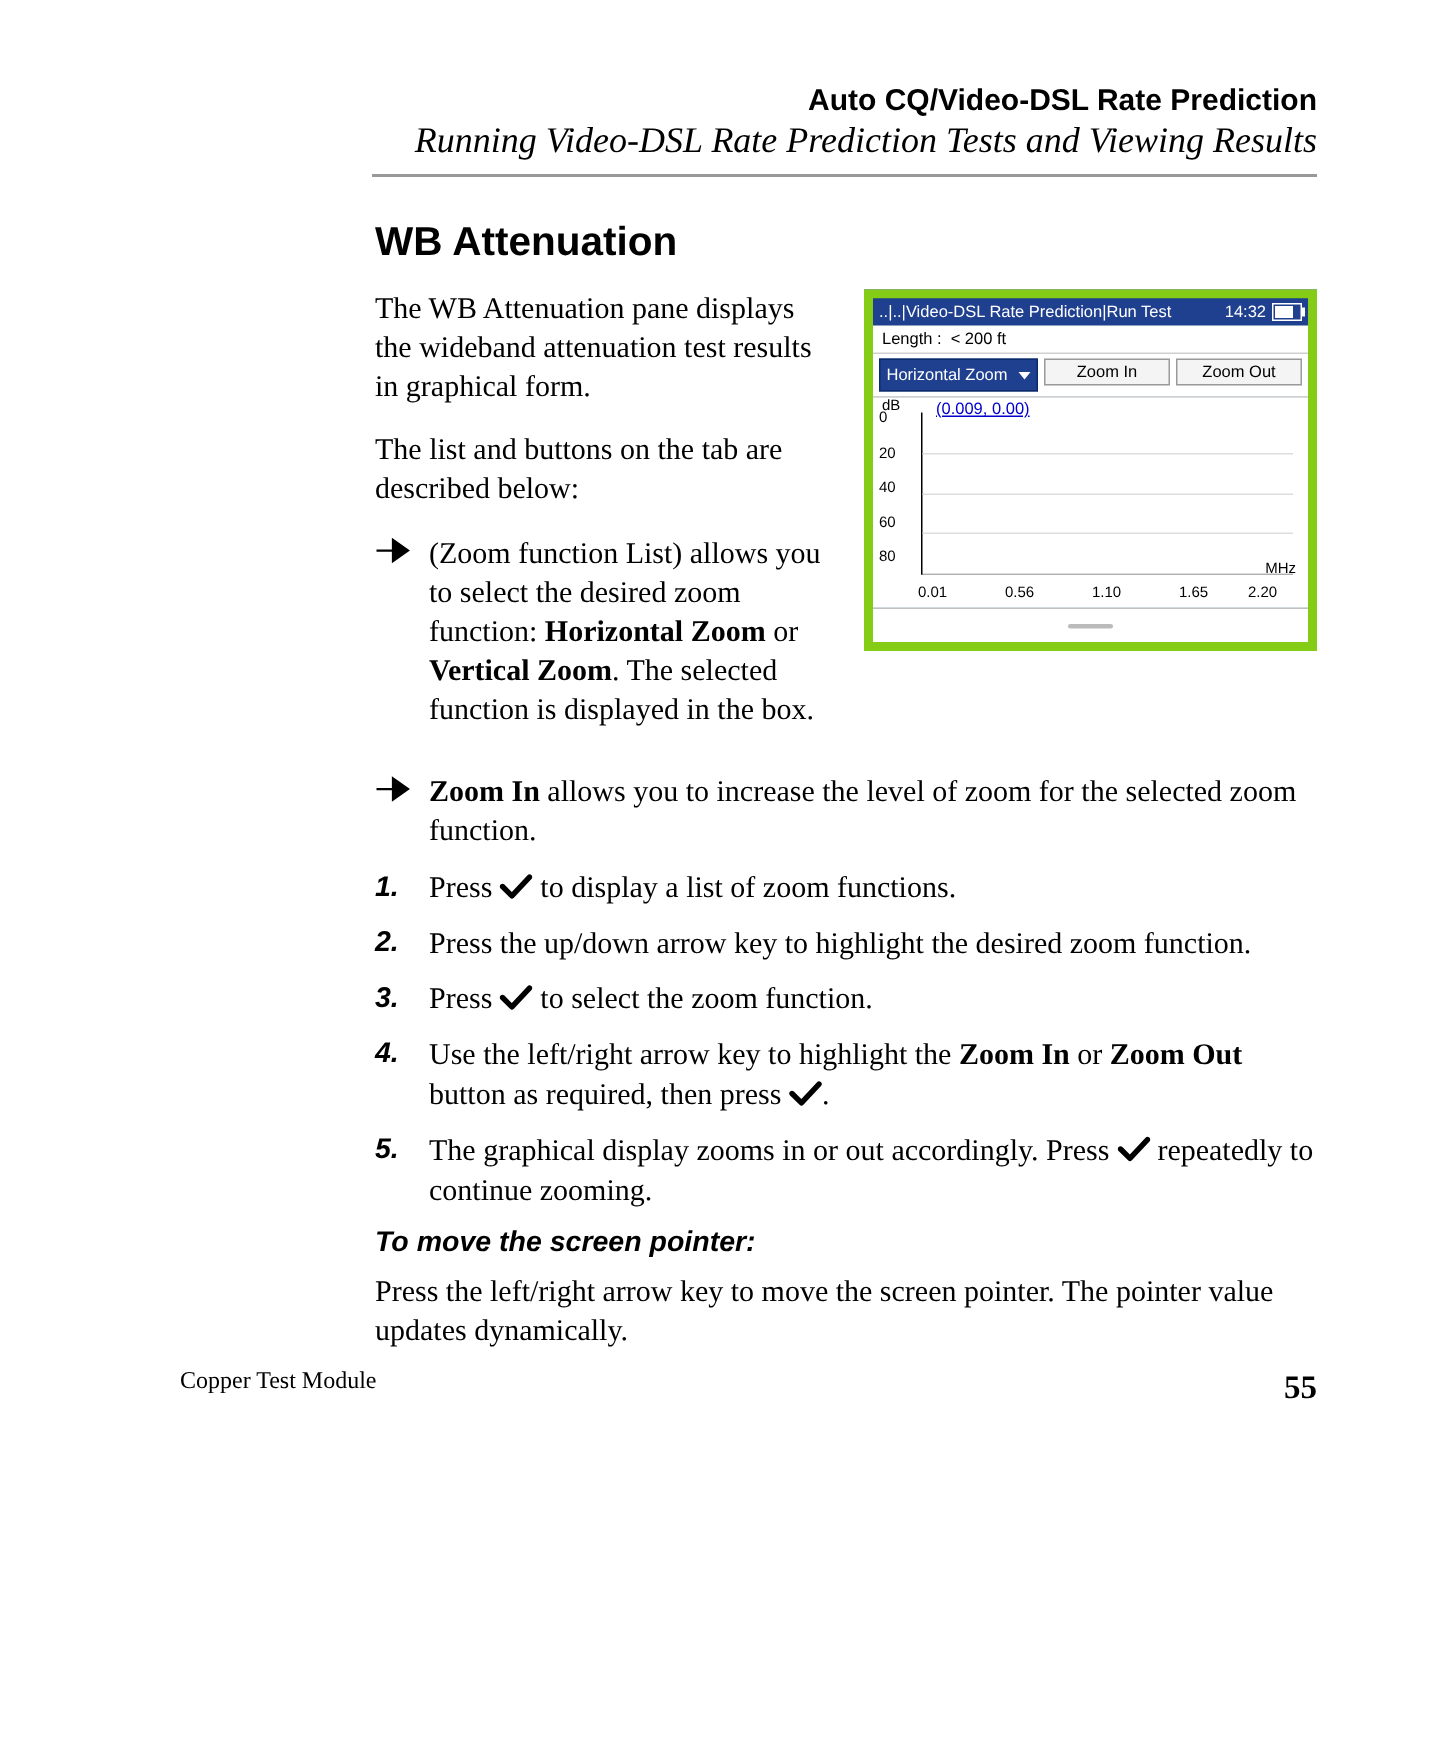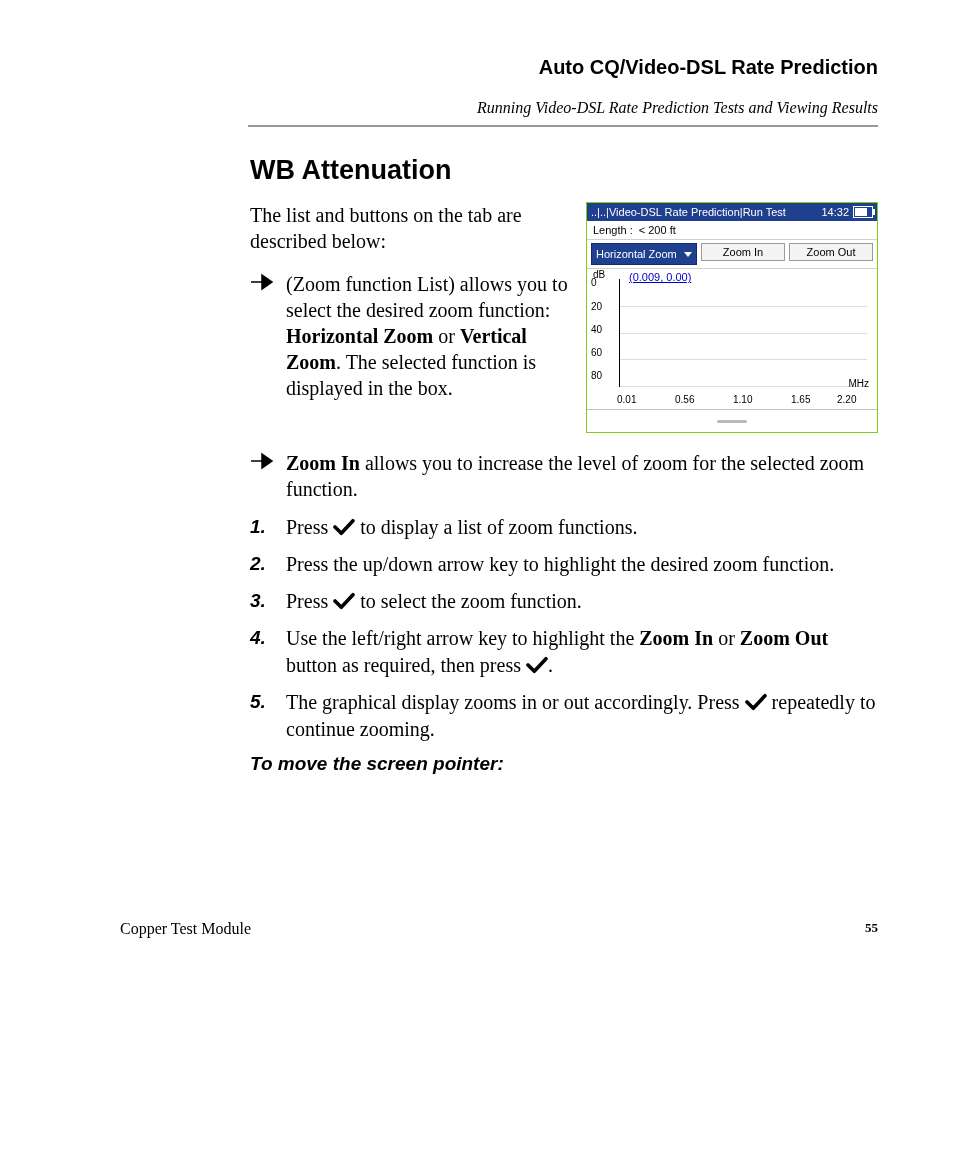--- a/index.html
+++ b/index.html
@@ -20,22 +20,22 @@
     margin-bottom: 4px;
   }
   .hdr-title {
     font-family: "Segoe UI", "Arial", sans-serif;
     font-weight: 700;
     font-size: 20px;
   }
   .hdr-sub {
     font-family: "Times New Roman", Georgia, serif;
     font-style: italic;
-    font-size: 16px;
-    margin-top: 20px;
+    font-size: 24px;
+    margin-top: 2px;
     margin-bottom: 8px;
   }
   .hdr-rule {
     border: none;
     border-top: 2px solid #999;
     margin: 0 0 28px 0;
     width: 630px;
     margin-left: auto;
   }
   .h2 {
@@ -107,21 +107,21 @@
     font-size: 19px;
   }
   .b { font-weight: 700; }
   .check-svg { width: 22px; height: 18px; display: inline-block; vertical-align: -2px; }
 
   
   .device {
     width: 290px;
     font-family: Tahoma, Arial, sans-serif;
     font-size: 11px;
-    border: 1px solid #84cc16;
+    border: 6px solid #84cc16;
     background: #0c4a6e;
     flex: 0 0 auto;
   }
   .dev-titlebar {
     background: #1f3f8f;
     color: #fff;
     display: flex;
     align-items: center;
     height: 18px;
     padding: 0 4px;
@@ -184,39 +184,40 @@
   .dev-chart .unit-db { position:absolute; left:6px; top:0; font-size:10px;}
   .dev-chart .unit-mhz { position:absolute; right:8px; bottom:20px; font-size:10px;}
   .dev-foot { height: 22px; border-top:1px solid #c0c0c0; background:#fff; display:flex; align-items:center; justify-content:center; }
   .dev-foot .handle { width:30px; height:3px; background:#bbb; border-radius:2px; }
 
   .footer {
     position:absolute; left:120px; right:76px; bottom:64px;
     display:flex; justify-content:space-between;
     font-size:16px;
   }
-  .footer .pnum { font-weight:700; font-size:13px; }
+  .footer .pnum { font-weight:700; font-size:22px; }
 </style>
 </head>
 <body>
 
 <div class="page">
 
   <div class="hdr">
     <div class="hdr-title">Auto CQ/Video-DSL Rate Prediction</div>
     <div class="hdr-sub">Running Video-DSL Rate Prediction Tests and Viewing Results</div>
     <hr class="hdr-rule">
   </div>
 
   <div class="h2">WB Attenuation</div>
 
   <div class="content">
 
     <div class="row-top">
       <div class="col-text">
+        <p class="para">The WB Attenuation pane displays the wideband attenuation test results in graphical form.</p>
         <p class="para">The list and buttons on the tab are described below:</p>
 
         <ul class="bullets">
           <li>
             <svg class="arrow" viewBox="0 0 26 18">
                 <path d="M1 9 L18 9 M12 2 L22 9 L12 16 Z" fill="#000" stroke="#000" stroke-width="1.5"></path>
               </svg>
             <span>(Zoom function List) allows you to select the desired zoom function: </span><span class="b">Horizontal Zoom</span><span> or </span><span class="b">Vertical Zoom</span><span>. The selected function is displayed in the box.</span>
           </li>
         </ul>
@@ -300,19 +301,20 @@
           </svg><span>.</span>
       </li>
       <li><span class="num">5.</span>
         <span>The graphical display zooms in or out accordingly. Press </span><svg class="check-svg" viewBox="0 0 24 20">
             <path d="M2 10 L9 17 L22 3" fill="none" stroke="#000" stroke-width="4" stroke-linecap="round" stroke-linejoin="round"></path>
           </svg><span> repeatedly to continue zooming.</span>
       </li>
     </ol>
 
     <div class="sub-h">To move the screen pointer:</div>
+    <p class="para">Press the left/right arrow key to move the screen pointer. The pointer value updates dynamically.</p>
   </div>
 
   <div class="footer">
     <span>Copper Test Module</span>
     <span class="pnum">55</span>
   </div>
 </div>
 
 </body></html>

